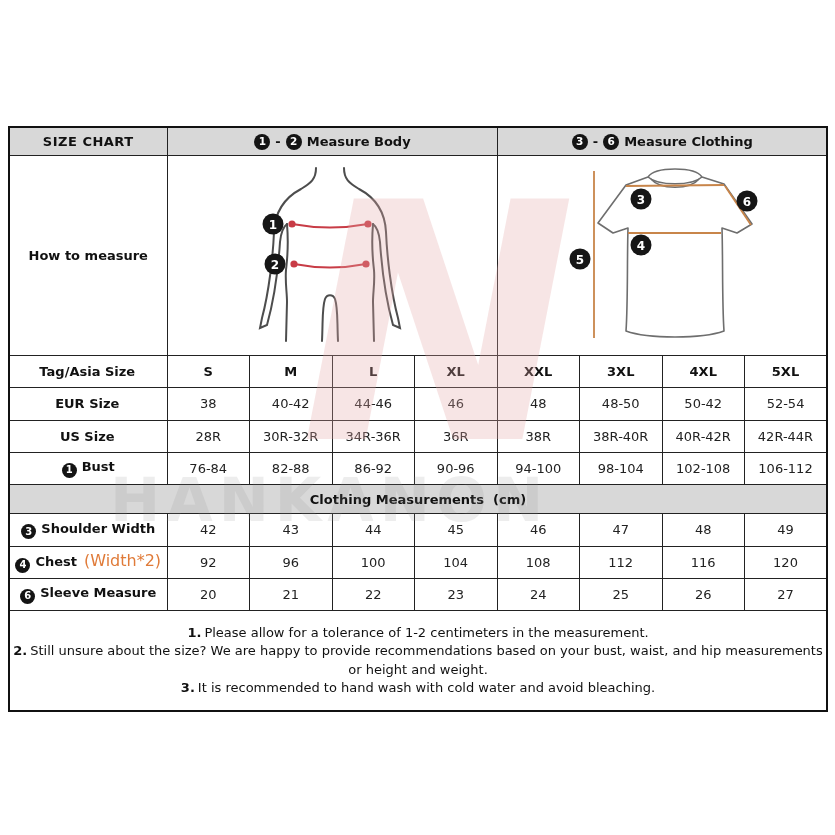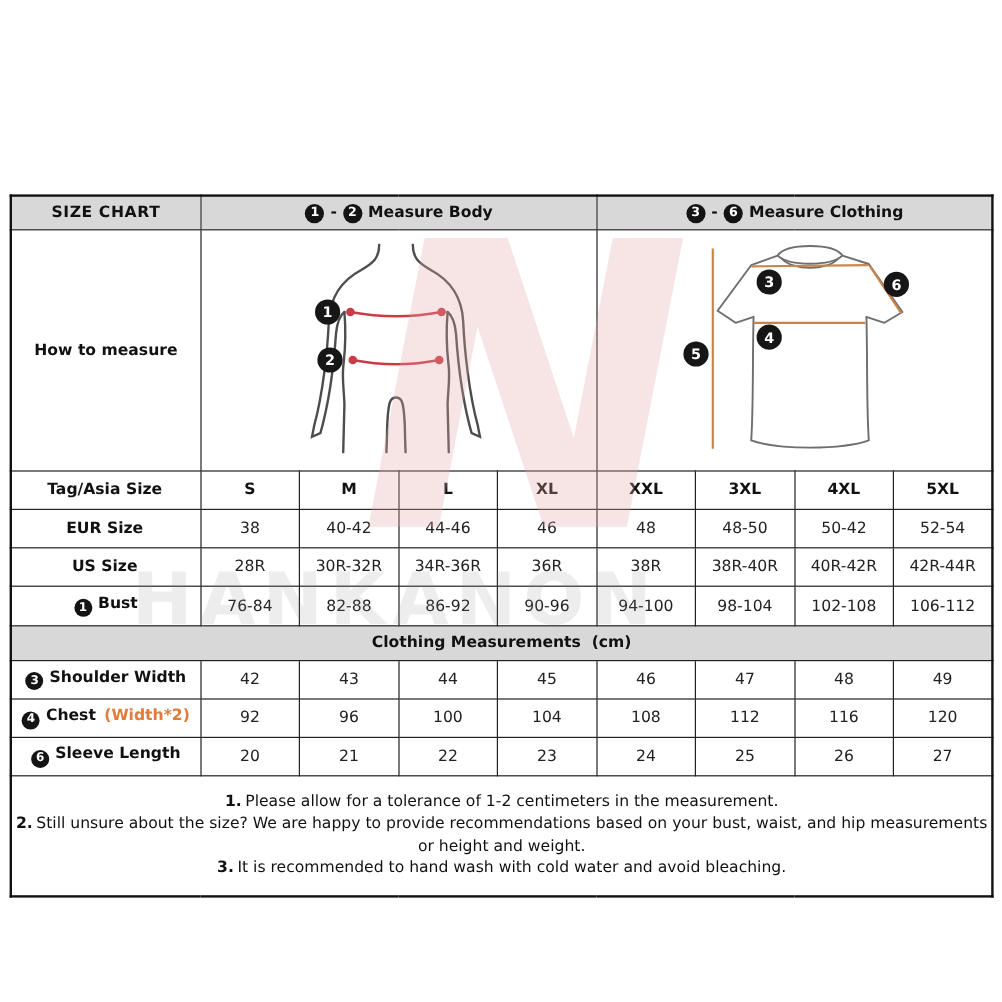--- a/index.html
+++ b/index.html
@@ -1,21 +1,21 @@
 <!DOCTYPE html>
 <html><head>
 <meta charset="utf-8">
 <style>
   html,body{margin:0;padding:0;}
   body{
     width:835px;height:835px;background:#ffffff;position:relative;
     font-family:"DejaVu Sans","Liberation Sans",sans-serif;color:#111;
     overflow:hidden;
   }
-  .chart-wrap{position:absolute;left:8px;top:126px;width:818px;height:586px;margin-top:36px;}
+  .chart-wrap{position:absolute;left:8px;top:126px;width:818px;height:586px;}
   table.size-chart{
     border-collapse:collapse;table-layout:fixed;width:818px;height:586px;
     border:2px solid #111;background:#fff;
   }
   table.size-chart td{
     border:1px solid #222;text-align:center;vertical-align:middle;
     font-size:13px;padding:0 2px;overflow:hidden;
   }
   td.gray{background:#d8d8d8;font-weight:bold;font-size:13.5px;}
   td.section-bar{background:#d8d8d8;font-weight:bold;font-size:13.5px;white-space:pre;}
@@ -26,21 +26,21 @@
   td.val.hdr{font-weight:bold;color:#111;}
   td.diagram-cell{padding:0;vertical-align:top;}
   .mk{
     display:inline-flex;align-items:center;justify-content:center;
     width:15px;height:15px;border-radius:50%;background:#141414;color:#fff;
     font-size:10px;font-weight:bold;line-height:1;vertical-align:-2px;
     margin-right:5px;flex:none;
   }
   .hdr-mks .mk{margin:0 1px;width:16px;height:16px;font-size:10.5px;}
   .hdr-flex{display:flex;align-items:center;justify-content:center;gap:4px;}
-  .lbl-note{font-weight:bold;font-size:13px;margin-left:7px;text-align:right;}
+  .lbl-note{font-weight:normal;font-size:16px;margin-left:7px;text-align:right;}
   td.notes-cell{text-align:left;vertical-align:top;padding:7px 10px;font-size:13.5px;line-height:1.42;}
   .note b{margin-right:3px;}
   .howto{font-weight:bold;font-size:14px;}
   
   .wm{position:absolute;pointer-events:none;z-index:5;font-weight:bold;}
   .wm-n{
     left:300px;top:160px;font-size:330px;font-style:italic;
     color:rgba(228,168,168,0.30);line-height:1;
   }
   .wm-text{
@@ -211,21 +211,21 @@
           <td class="val">92</td>
           <td class="val">96</td>
           <td class="val">100</td>
           <td class="val">104</td>
           <td class="val">108</td>
           <td class="val">112</td>
           <td class="val">116</td>
           <td class="val">120</td>
         </tr>
         <tr style="height: 29px;">
-          <td class="lbl"><span class="mk">6</span><span>Sleeve Length</span></td>
+          <td class="lbl"><span class="mk">6</span><span>Sleeve Measure</span></td>
           <td class="val">20</td>
           <td class="val">21</td>
           <td class="val">22</td>
           <td class="val">23</td>
           <td class="val">24</td>
           <td class="val">25</td>
           <td class="val">26</td>
           <td class="val">27</td>
         </tr>
       </tbody>

